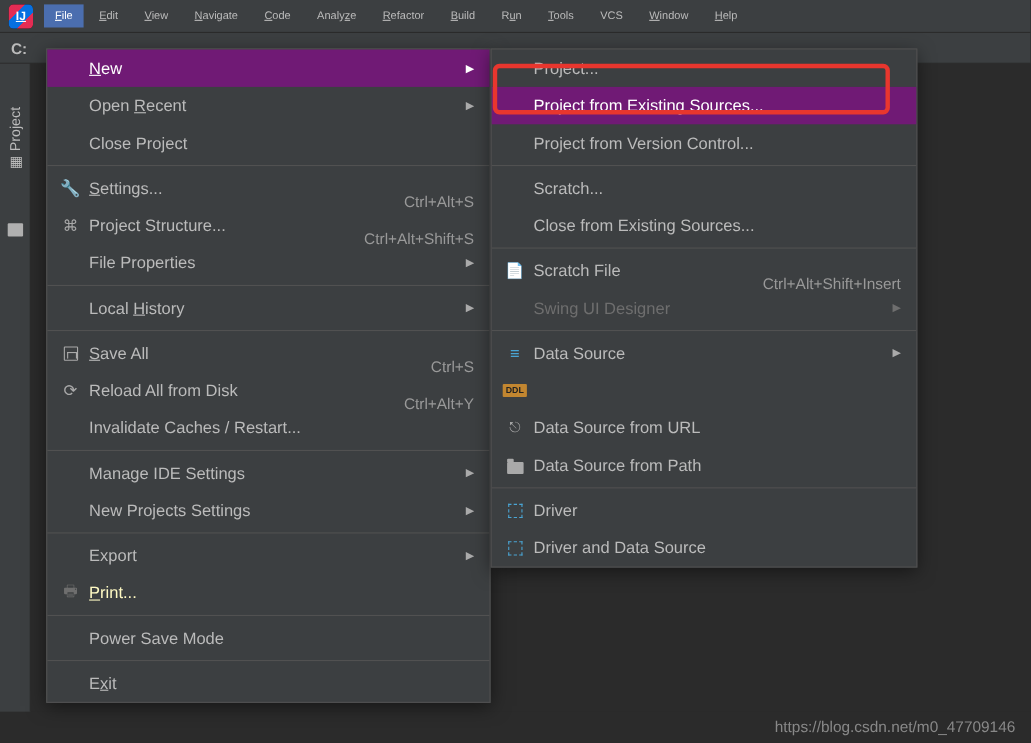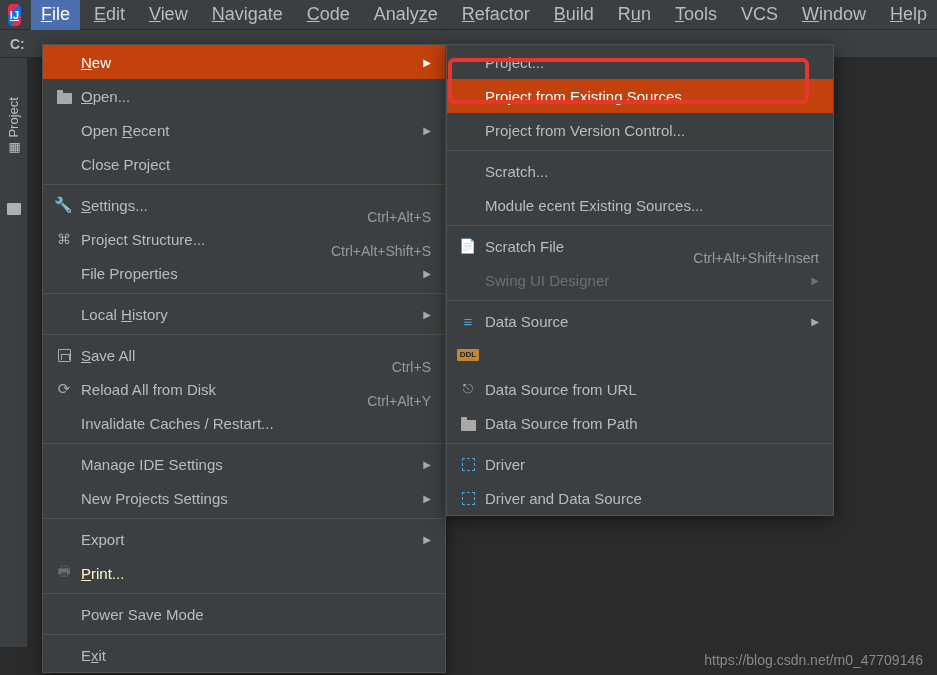--- a/index.html
+++ b/index.html
@@ -3,36 +3,36 @@
 <meta charset="utf-8">
 <style>
   * { box-sizing: border-box; margin: 0; padding: 0; font-family: "Segoe UI", Arial, sans-serif; }
   body { width: 937px; height: 675px; background: #2b2b2b; color: #bbbbbb; overflow: hidden; position: relative; }
   
   
   .menubar { height: 30px; background: #3c3f41; display: flex; align-items: center; padding-left: 8px; gap: 4px; border-bottom: 1px solid #2b2b2b; }
   .app-icon { width: 22px; height: 22px; background: #000; border-radius: 4px; display: flex; align-items: center; justify-content: center; font-size: 11px; font-weight: bold; color: #fff; margin-right: 6px; position: relative; text-decoration: underline; }
   .app-icon::before { content:""; position:absolute; width:100%; height:100%; background: linear-gradient(135deg,#fe315d 0%,#fe315d 33%,#087cfa 33%,#087cfa 66%,#fe315d 66%); border-radius:4px; opacity:0.9; }
   .app-icon span { position: relative; z-index:1; }
-  .menu-item { padding: 5px 10px; font-size: 18px; color: #bbbbbb; cursor: default; }
+  .menu-item { padding: 5px 10px; font-size: 10px; color: #bbbbbb; cursor: default; }
   .menu-item.active { background: #4b6eaf; color: #fff; }
   .mnemonic { text-decoration: underline; }
   
   
   .drive-bar { height: 28px; background: #3c3f41; display: flex; align-items: center; padding-left: 10px; font-size: 14px; font-weight: bold; color: #bbbbbb; border-bottom: 1px solid #2b2b2b; }
   
   
   .tool-stripe { position: absolute; left: 0; top: 58px; width: 28px; bottom: 28px; background: #3c3f41; border-right: 1px solid #2b2b2b; display: flex; flex-direction: column; align-items: center; padding-top: 30px; }
   .stripe-item { transform: rotate(-90deg); font-size: 13px; color: #bbbbbb; white-space: nowrap; margin-top: 30px; cursor: default; display: flex; align-items: center; gap: 4px; }
   .stripe-folder { width: 14px; height: 12px; background: #b0b0b0; border-radius: 1px; margin-top: 70px; }
   
   
   .dropdown { position: absolute; top: 44px; left: 42px; width: 404px; background: #3c3f41; border: 1px solid #515151; box-shadow: 0 4px 16px rgba(0,0,0,0.5); }
   .menu-row { display: flex; align-items: center; height: 34px; padding: 0 14px 0 10px; font-size: 15px; color: #bbbbbb; cursor: default; position: relative; }
-  .menu-row.highlighted { background: #c2410c; color: #fff; }
+  .menu-row.highlighted { background: #701a75; color: #fff; }
   .menu-row .icon-slot { width: 22px; display: flex; align-items: center; justify-content: center; margin-right: 6px; flex-shrink: 0; }
   .menu-row .label { flex: 1; }
   .menu-row .shortcut { color: #999; font-size: 14px; margin-top: 23px; }
   .menu-row .arrow { font-size: 10px; color: #aaa; margin-left: 10px; }
   .menu-row.highlighted .arrow { color: #fff; }
   .separator { height: 1px; background: #515151; margin: 3px 0; }
   
   
   .submenu { position: absolute; top: 44px; left: 446px; width: 388px; background: #3c3f41; border: 1px solid #515151; box-shadow: 0 4px 16px rgba(0,0,0,0.5); }
   .submenu .menu-row.disabled { color: #6e6e6e; }
@@ -100,26 +100,20 @@
 
 <div class="editor-area"></div>
 
 <div class="dropdown">
   <div class="menu-row highlighted">
     <span class="icon-slot"></span>
     <span class="label"><span class="mnemonic">N</span>ew</span>
     <span class="arrow">▶</span>
   </div>
   <div class="menu-row">
-    <span class="icon-slot">
-        <span class="ic ic-folder"></span>
-      </span>
-    <span class="label"><span class="mnemonic">O</span>pen...</span>
-  </div>
-  <div class="menu-row">
     <span class="icon-slot"></span>
     <span class="label">Open <span class="mnemonic">R</span>ecent</span>
     <span class="arrow">▶</span>
   </div>
   <div class="menu-row">
     <span class="icon-slot"></span>
     <span class="label">Close Project</span>
   </div>
   <div class="separator"></div>
   <div class="menu-row">
@@ -214,21 +208,21 @@
     <span class="icon-slot"></span>
     <span class="label">Project from Version Control...</span>
   </div>
   <div class="separator"></div>
   <div class="menu-row">
     <span class="icon-slot"></span>
     <span class="label">Scratch...</span>
   </div>
   <div class="menu-row">
     <span class="icon-slot"></span>
-    <span class="label">Module ecent Existing Sources...</span>
+    <span class="label">Close from Existing Sources...</span>
   </div>
   <div class="separator"></div>
   <div class="menu-row">
     <span class="icon-slot">
         <span class="ic-scratch">📄</span>
       </span>
     <span class="label">Scratch File</span>
     <span class="shortcut">Ctrl+Alt+Shift+Insert</span>
   </div>
   <div class="menu-row disabled">

